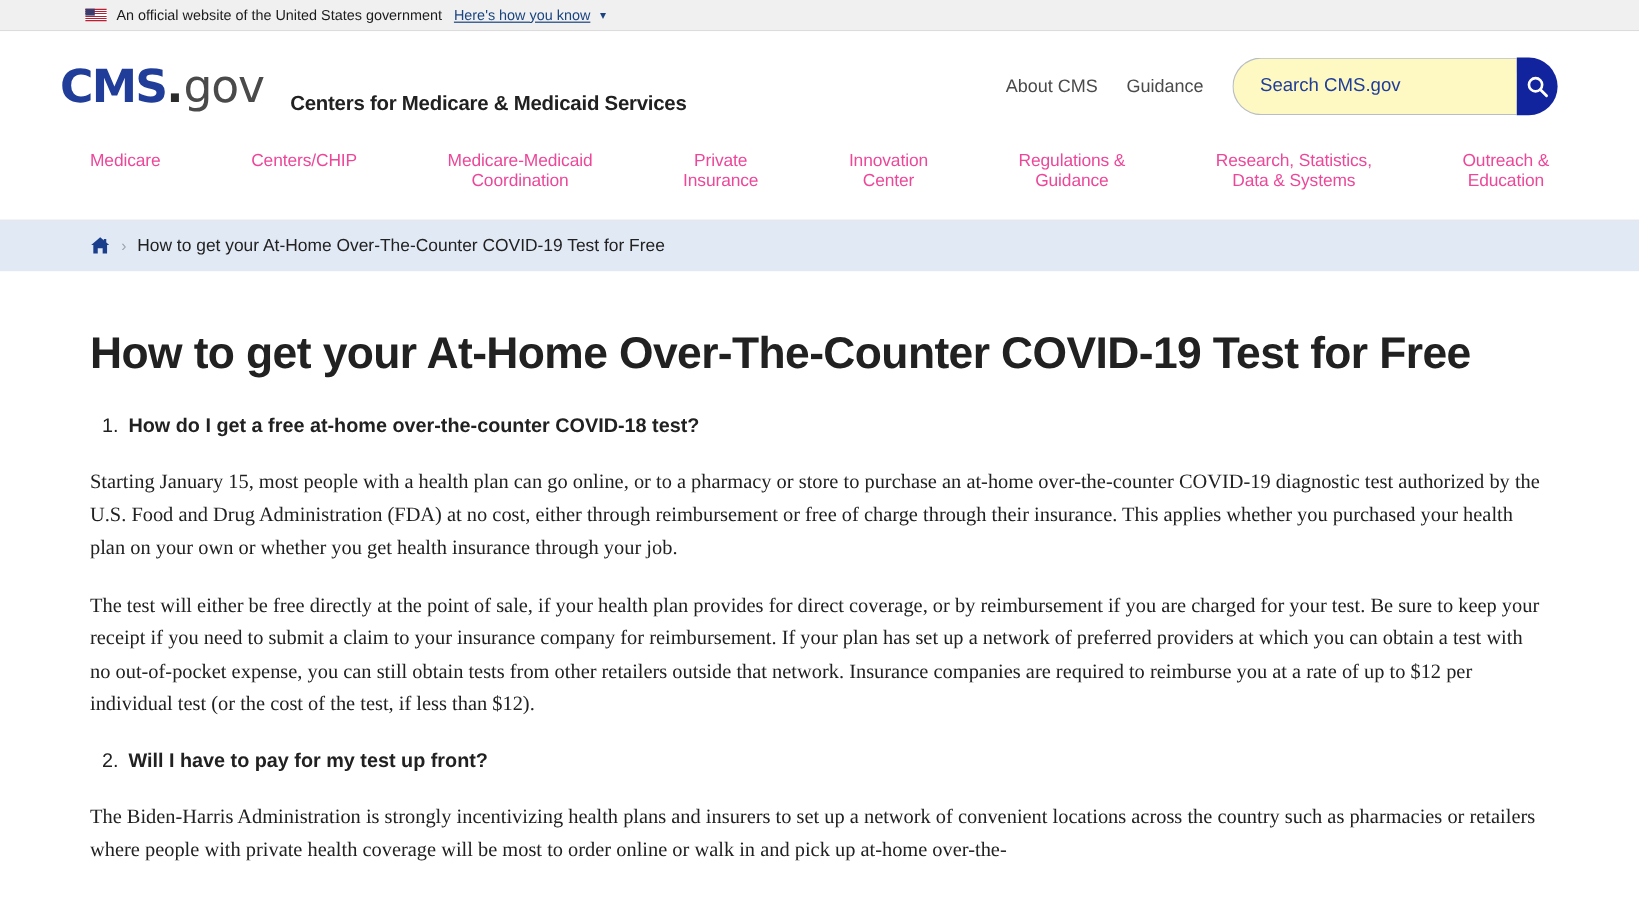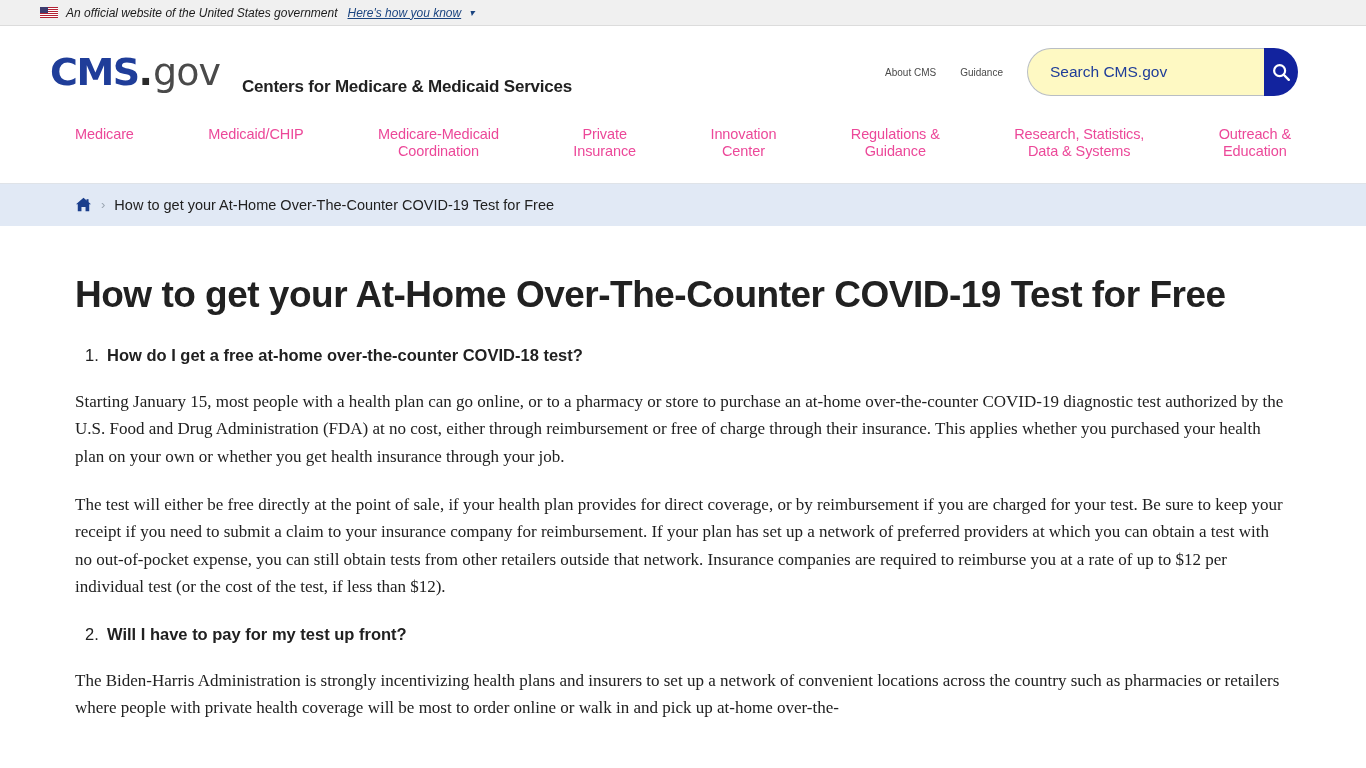--- a/index.html
+++ b/index.html
@@ -12,24 +12,23 @@
     color: #212121;
   }
 
   
   .gov-banner {
     height: 26px;
     background: #f0f0f0;
     border-bottom: 1px solid #dcdcdc;
     display: flex;
     align-items: center;
-    padding-left: 40px;
+    padding-left: 71px;
     font-size: 12px;
     color: #1b1b1b;
-    font-style: italic;
   }
   .flag-icon {
     width: 18px; height: 11px;
     margin-right: 8px;
     position: relative;
     display: inline-block;
     background: #ffffff;
     overflow: hidden;
     flex: none;
   }
@@ -95,21 +94,21 @@
     letter-spacing: -0.2px;
     white-space: nowrap;
     margin-top: 30px;
   }
   .masthead-right {
     margin-left: auto;
     display: flex;
     align-items: center;
   }
   .util-link {
-    font-size: 10px;
+    font-size: 15px;
     color: #4a4a4a;
     margin-right: 24px;
     cursor: pointer;
     white-space: nowrap;
   }
   .search-group {
     display: flex;
     align-items: stretch;
     height: 48px;
     width: 264px;
@@ -248,21 +247,21 @@
           <line x1="15" y1="15" x2="20.5" y2="20.5" stroke="#ffffff" stroke-width="2.6" stroke-linecap="round"></line>
         </svg>
       </button>
     </div>
   </div>
 </div>
 
 <nav class="main-nav">
   <div class="nav-item">Medicare</div>
   <div class="nav-spacer"></div>
-  <div class="nav-item">Medicaid/CHIP</div>
+  <div class="nav-item">Centers/CHIP</div>
   <div class="nav-spacer"></div>
   <div class="nav-item">Medicare-Medicaid
 Coordination</div>
   <div class="nav-spacer"></div>
   <div class="nav-item">Private
 Insurance</div>
   <div class="nav-spacer"></div>
   <div class="nav-item">Innovation
 Center</div>
   <div class="nav-spacer"></div>

